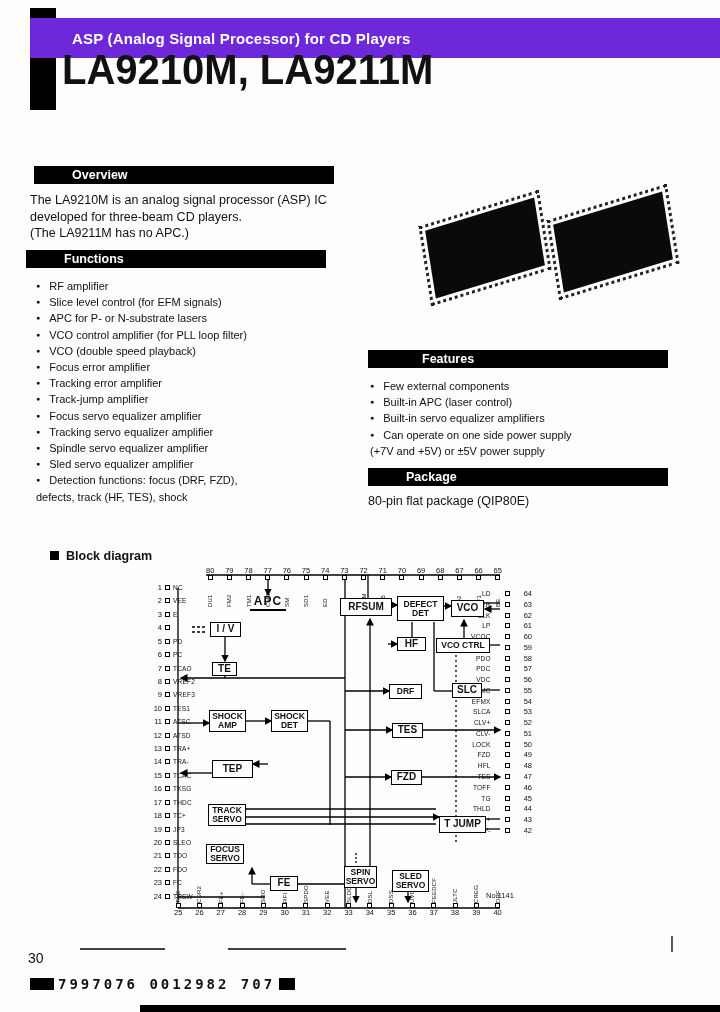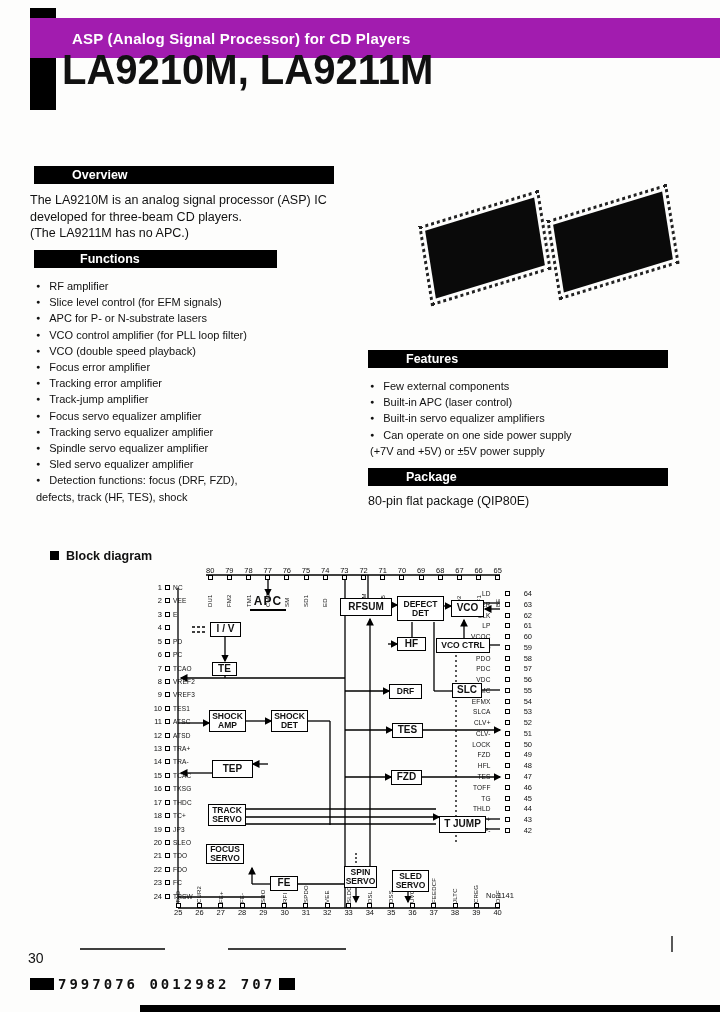--- a/index.html
+++ b/index.html
@@ -4,31 +4,31 @@
 <style>
   * { margin:0; padding:0; box-sizing:border-box; }
   html,body { background:#e8e8e8; }
   .page {
     position:relative; width:720px; height:1012px; background:#fdfdfc;
     font-family:"Liberation Sans", sans-serif; color:#111; overflow:hidden;
     margin:0 auto;
   }
   
   .corner-block { position:absolute; left:30px; top:8px; width:26px; height:102px; background:#000; }
-  .header-bar { position:absolute; left:30px; top:18px; width:690px; height:40px; background:#a21caf;
+  .header-bar { position:absolute; left:30px; top:18px; width:690px; height:40px; background:#6d28d9;
     display:flex; align-items:center; }
   .header-bar span { color:#fff; font-weight:bold; font-size:15px; margin-left:42px; letter-spacing:0.2px; }
   .title { position:absolute; left:62px; top:46px; font-size:40px; font-weight:bold;
     letter-spacing:0px; transform:scaleY(1.05); transform-origin:left top; }
   
   .sec-bar { position:absolute; height:18px; background:#000; display:flex; align-items:center; }
   .sec-bar span { color:#fff; font-weight:bold; font-size:12.5px; margin-left:38px; }
   .bar-overview { left:34px; top:166px; width:300px; }
-  .bar-functions { left:34px; top:250px; width:243px;padding-left:8px; }
-  .bar-features { left:368px; top:350px; width:300px; }
+  .bar-functions { left:26px; top:250px; width:300px; }
+  .bar-features { left:368px; top:350px; width:300px;padding-left:16px; }
   .bar-package { left:368px; top:468px; width:300px; }
   
   .overview-text { position:absolute; left:30px; top:192px; font-size:12.5px; line-height:16.5px; }
   .blist { position:absolute; list-style:none; font-size:11px; }
   .blist li { white-space:pre-line; line-height:16.2px; }
   .blist li::before { content:"●"; font-size:7px; vertical-align:2px; margin-right:9px; }
   .functions-list { left:36px; top:278px; width:310px; }
   .features-list { left:370px; top:378px; width:300px; }
   .package-text { position:absolute; left:368px; top:494px; font-size:12.5px; }
   

